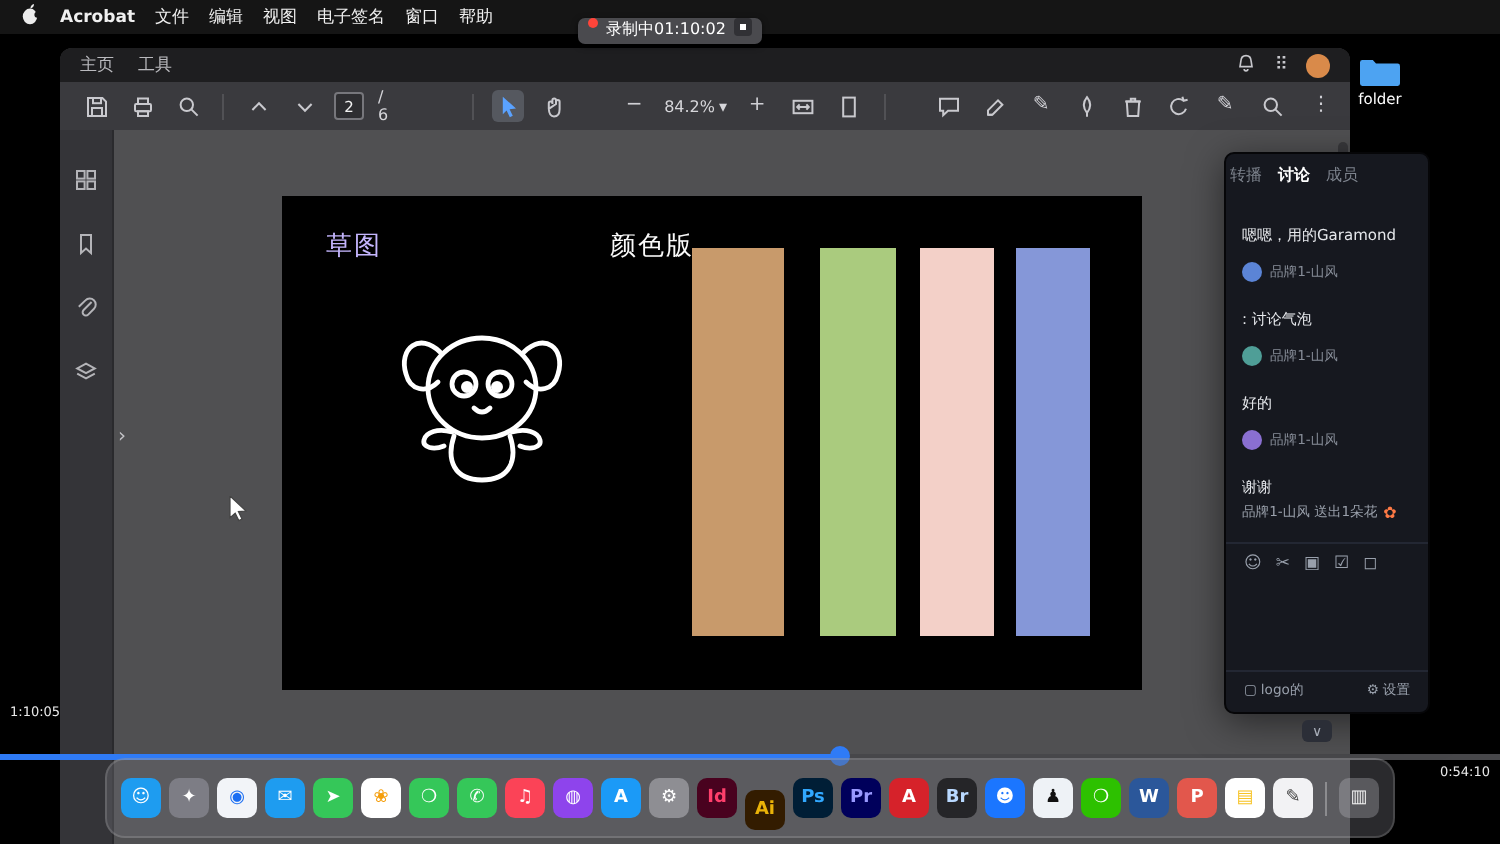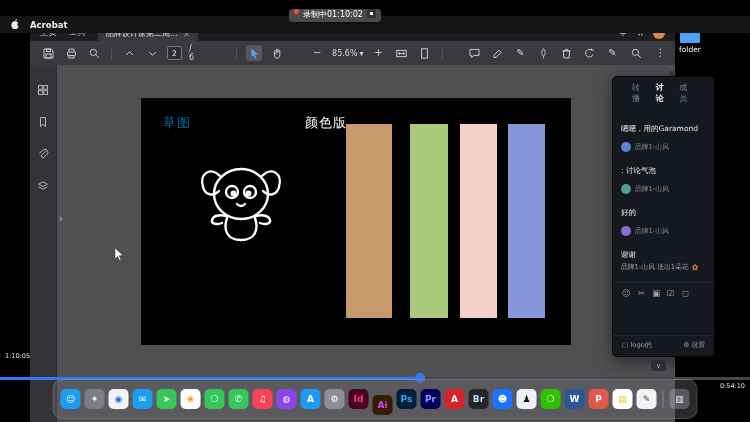--- a/index.html
+++ b/index.html
@@ -1,20 +1,20 @@
 <!DOCTYPE html>
 <html><head>
 <meta charset="utf-8">
 <style>
   html,body{margin:0;padding:0;background:#000}
   .screen{position:relative;width:750px;height:422px;background:#000;overflow:hidden;
     font-family:"DejaVu Sans","Liberation Sans",sans-serif;color:#ddd}
 
   
-  .menubar{position:absolute;left:0;top:16px;right:0;height:17px;background:#151515;display:flex;
+  .menubar{position:absolute;left:0;top:0;right:0;height:17px;background:#151515;display:flex;
     align-items:center;gap:10px;padding:0 10px;font-size:8.5px;color:#f0f0f0;z-index:60}
   .appname{font-weight:700}
   .mb-menus{display:flex;gap:10px}
   .mb-right{margin-left:auto;display:flex;align-items:center;gap:8px}
   .mi{display:inline-block}
   .mi-record{width:7px;height:7px;border:1px solid #f0f0f0;border-radius:50%;position:relative}
   .mi-record::after{content:"";position:absolute;left:1.5px;top:1.5px;width:2.5px;height:2.5px;border-radius:50%;background:#f0f0f0}
   .mi-kb{width:9px;height:6px;border:1px solid #f0f0f0;border-radius:1.5px}
   .mi-wifi{width:0;height:0;border-left:4.5px solid transparent;border-right:4.5px solid transparent;border-bottom:6.5px solid #f0f0f0}
   .mi-batt{width:11px;height:5px;border:1px solid #f0f0f0;border-radius:1.5px;position:relative}
@@ -60,39 +60,39 @@
   .wbody{position:absolute;left:0;top:41px;right:0;bottom:0;display:flex}
   .rail{width:26px;background:#343438;border-right:1px solid #2a2a2d;display:flex;flex-direction:column;
     align-items:center;gap:13px;padding-top:16px}
   .docarea{flex:1;position:relative;background:#505052;overflow:hidden}
   .rail-expand{position:absolute;left:2px;top:148px;font-size:10px;color:#c3c3c7}
   .vscroll{position:absolute;right:1px;top:6px;width:5px;height:150px;background:#39393c;border-radius:3px}
   .cursor{position:absolute;left:57px;top:183px}
 
   
   .slide{position:absolute;left:84px;top:33px;width:430px;height:247px;background:#000}
-  .lbl-sketch{position:absolute;left:22px;top:16px;font-size:13px;color:#0369a1;letter-spacing:1px}
+  .lbl-sketch{position:absolute;left:22px;top:16px;font-size:13px;color:#c4b5fd;letter-spacing:1px}
   .lbl-palette{position:absolute;left:164px;top:16px;font-size:13px;color:#fafafa;letter-spacing:1px}
   .dog{position:absolute;left:50px;top:56px}
   .palette{position:absolute;left:205px;top:26px;height:194px;display:flex;align-items:flex-start}
   .palette div.swatch{height:194px}
   .palette div.swatch:nth-of-type(1){width:46px}
   .palette div.swatch:nth-of-type(2){width:38px;margin-left:18px}
   .palette div.swatch:nth-of-type(3){width:37px;margin-left:12px}
   .palette div.swatch:nth-of-type(4){width:37px;margin-left:11px}
 
   
   .desk-folder{position:absolute;left:672px;top:28px;width:36px;display:flex;flex-direction:column;
     align-items:center;gap:1px;font-size:7.5px;color:#fff;z-index:10}
 
   
   .chat{position:absolute;left:612px;top:76px;width:101px;height:279px;background:#16181f;
     border:1px solid #060608;border-radius:5px;display:flex;flex-direction:column;z-index:40;
     box-shadow:0 4px 18px rgba(0,0,0,.5)}
-  .chat-tabs{display:flex;align-items:flex-end;gap:8px;padding:5px 19px 3px;font-size:8px;color:#7d838d}
+  .chat-tabs{display:flex;align-items:flex-end;gap:8px;padding:5px 2px 3px;font-size:8px;color:#7d838d}
   .chat-tab.active{color:#fff;font-weight:700}
   .chat-msgs{height:150px;padding:3px 8px 0;font-size:7.5px;color:#e6e8ec;overflow:hidden}
   .msg-text{margin-top:14px;line-height:1.35}
   .msg-head{display:flex;align-items:center;gap:4px;margin-top:8px}
   .avatar{width:10px;height:10px;border-radius:50%;flex:0 0 auto}
   .av1{background:#5b84d6}.av2{background:#4f9e97}.av3{background:#8a6fd1}
   .msg-name{color:#878d98;font-size:6.8px}
   .flower-line{display:flex;align-items:center;gap:3px;padding:0 8px;margin-top:2px;font-size:6.8px;color:#9aa0ab}
   .flower{color:#ff7a45;font-size:8px}
   .chat-composer{display:flex;align-items:center;gap:7px;padding:5px 9px 3px;margin-top:10px;
@@ -127,37 +127,42 @@
 
   <div class="menubar">
     <span>
       <svg width="10" height="12" viewBox="0 0 10 12">
           <ellipse cx="5" cy="7.2" rx="3.6" ry="3.9" fill="#ececec"></ellipse>
           <circle cx="8.7" cy="6.4" r="1.5" fill="#151515"></circle>
           <path d="M5.2 3.2 C5.2 2 6 1.2 7 1 C7 2.2 6.3 3 5.2 3.2 Z" fill="#ececec"></path>
         </svg>
     </span>
     <span class="appname">Acrobat</span>
+    <div class="mb-menus">
+
+    <span class="mb-item">文件</span>
+        <span class="mb-item">编辑</span>
+        <span class="mb-item">视图</span>
+        <span class="mb-item">电子签名</span>
+        <span class="mb-item">窗口</span>
+        <span class="mb-item">帮助</span>
+      </div>
   </div>
 
   <div class="rec-pill">
     <span class="rec-dot"></span>
     <span>录制中01:10:02</span>
     <span class="rec-stop"></span>
   </div>
 
   <div class="window">
 
     <div class="tabbar">
       <span class="tb-item">主页</span>
       <span class="tb-item">工具</span>
-      <div class="doctab">
-        <span>品牌设计课第二周...</span>
-        <span class="doctab-close">×</span>
-      </div>
       <div class="tab-actions">
         <span>
           <svg width="10" height="11" viewBox="0 0 12 12">
               <path d="M6 1.6 C4 1.6 3 3.1 2.9 5 L2.4 8.2 H9.6 L9.1 5 C9 3.1 8 1.6 6 1.6 Z" fill="none" stroke="#c6c6cb" stroke-width="1"></path>
               <path d="M4.9 9.6 a1.1 1.1 0 0 0 2.2 0" fill="none" stroke="#c6c6cb" stroke-width="1"></path>
             </svg>
         </span>
         <span class="apps-grid">⠿</span>
         <span class="avatar-acct"></span>
       </div>
@@ -205,21 +210,21 @@
           </svg>
       </span>
       <span class="ticon">
         <svg width="13" height="13" viewBox="0 0 13 13" fill="none" stroke="#c9c9ce" stroke-width="1">
             <path d="M3.4 7.4 V4.6 a0.9 0.9 0 0 1 1.8 0 M5.2 5 V3.1 a0.9 0.9 0 0 1 1.8 0 V5 M7 5 V3.9 a0.9 0.9 0 0 1 1.8 0 V7.6 C8.8 10 7.8 11.2 6 11.2 C4.4 11.2 3.5 9.8 3.4 7.4 Z"></path>
           </svg>
       </span>
       <span class="sp3"></span>
       <span class="ticon glyph-ic">−</span>
       <span class="zoomlabel">
-        <span>85.6%</span>
+        <span>84.2%</span>
         <span>▾</span>
       </span>
       <span class="ticon glyph-ic">+</span>
       <span class="ticon">
         <svg width="13" height="13" viewBox="0 0 13 13" fill="none" stroke="#c9c9ce" stroke-width="1">
             <rect x="1.8" y="3.4" width="9.4" height="6.2"></rect>
             <path d="M3.6 6.5 H9.4 M4.8 5.2 L3.6 6.5 L4.8 7.8 M8.2 5.2 L9.4 6.5 L8.2 7.8"></path>
           </svg>
       </span>
       <span class="ticon">
@@ -451,21 +456,21 @@
         </div>
 
         <div class="dock-icon" style="background: rgb(142, 142, 147); color: rgb(255, 255, 255);">
           <span class="dock-glyph">⚙</span>
         </div>
 
         <div class="dock-icon" style="background: rgb(73, 2, 31); color: rgb(255, 63, 108);">
           <span class="dock-glyph">Id</span>
         </div>
 
-        <div class="dock-icon" style="background: rgb(51, 28, 0); color: #d946ef; margin-top: 12px;">
+        <div class="dock-icon" style="background: rgb(51, 28, 0); color: #eab308; margin-top: 12px;">
           <span class="dock-glyph">Ai</span>
         </div>
 
         <div class="dock-icon" style="background: rgb(0, 30, 54); color: rgb(49, 168, 255);">
           <span class="dock-glyph">Ps</span>
         </div>
 
         <div class="dock-icon" style="background: rgb(0, 0, 91); color: rgb(153, 153, 255);">
           <span class="dock-glyph">Pr</span>
         </div>

